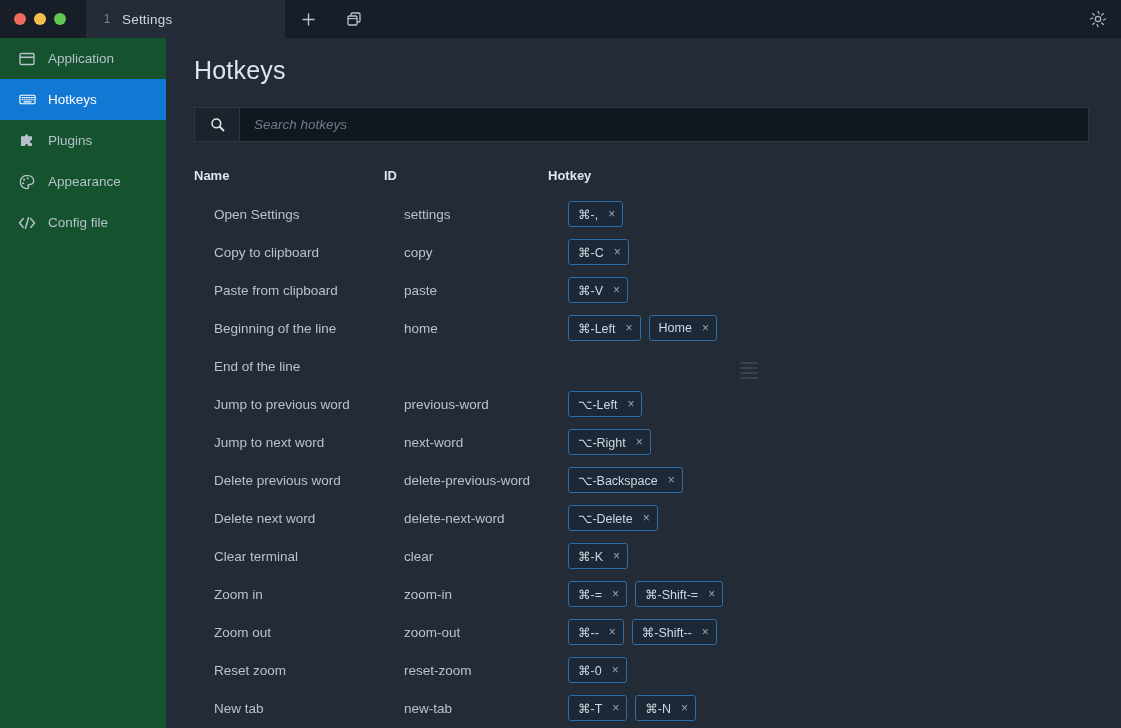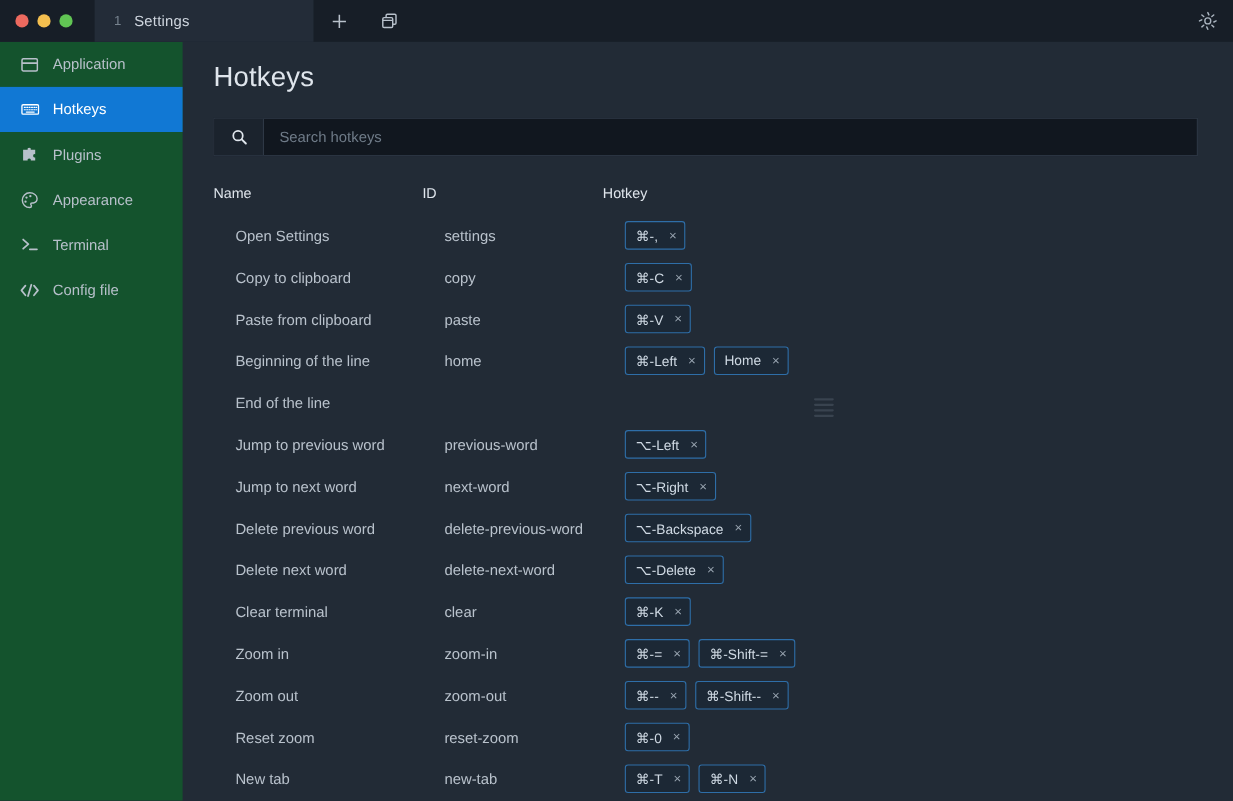--- a/index.html
+++ b/index.html
@@ -131,30 +131,31 @@
   }
   .search-input {
     flex: 1;
     background: transparent;
     border: none;
     outline: none;
     color: #a16207;
     font-family: "Liberation Sans", sans-serif;
     font-size: 13.5px;
     padding-left: 14px;
+    font-style: italic;
   }
   .search-input::placeholder { color: #6f7b88; }
 
   
   .table { margin-top: 26px; }
   .thead {
     display: flex;
     color: #dfe5ec;
     font-size: 13px;
-    font-weight: normal;
+    font-weight: bold;
     padding-bottom: 12px;
     align-items: flex-end;
   }
   .row {
     display: flex;
     align-items: center;
     height: 38px;
     color: #b9c2cc;
     font-size: 13.5px;
     margin-left: 20px;
@@ -280,29 +281,20 @@
                    A4 4 0 0 0 14.7 6.5 C14.7 3.5 11.7 1.3 8 1.3 Z" stroke="#b7c0ca" stroke-width="1.3" fill="none"></path>
           <circle cx="5.1" cy="5.6" r="1.05" fill="#b7c0ca"></circle>
           <circle cx="8.6" cy="4.3" r="1.05" fill="#b7c0ca"></circle>
           <circle cx="4.2" cy="9.3" r="1.05" fill="#b7c0ca"></circle>
         </svg>
       </span>
       <span>Appearance</span>
     </div>
 
 
-    <div class="side-item">
-      <span class="side-icon">
-        <svg width="17" height="17" viewBox="0 0 18 18">
-          <path d="M2.2 4 L7.2 8.4 L2.2 12.8" stroke="#b7c0ca" stroke-width="1.7" fill="none" stroke-linecap="round" stroke-linejoin="round"></path>
-          <path d="M8.6 13.4 H15.4" stroke="#b7c0ca" stroke-width="1.7" stroke-linecap="round"></path>
-        </svg>
-      </span>
-      <span>Terminal</span>
-    </div>
 
     <div class="side-item">
       <span class="side-icon">
         <svg width="18" height="16" viewBox="0 0 19 16">
           <path d="M5.4 3.4 L1.6 8 L5.4 12.6" stroke="#b7c0ca" stroke-width="1.7" fill="none" stroke-linecap="round" stroke-linejoin="round"></path>
           <path d="M13.6 3.4 L17.4 8 L13.6 12.6" stroke="#b7c0ca" stroke-width="1.7" fill="none" stroke-linecap="round" stroke-linejoin="round"></path>
           <path d="M11.1 2.6 L7.9 13.4" stroke="#b7c0ca" stroke-width="1.7" stroke-linecap="round"></path>
         </svg>
       </span>
       <span>Config file</span>

